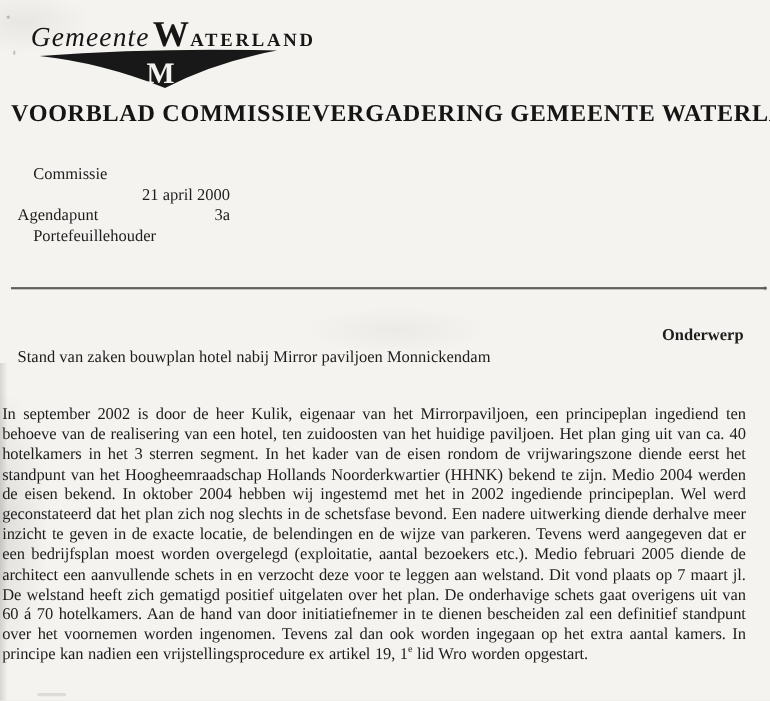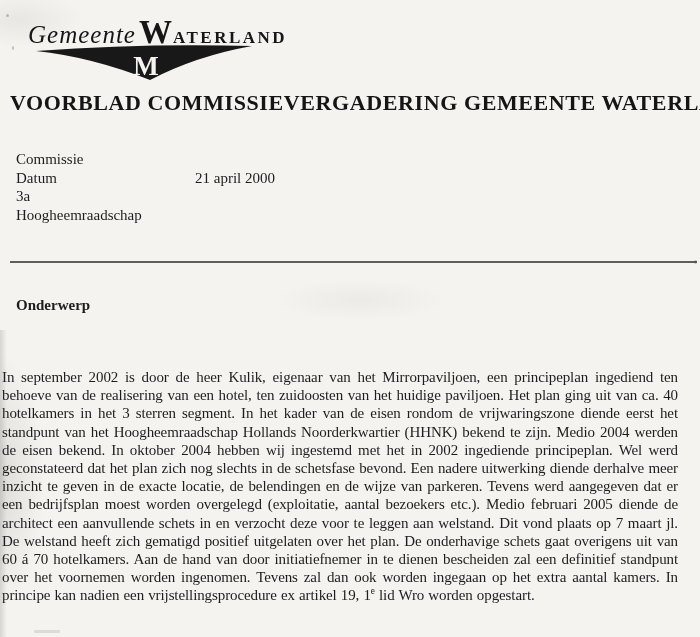--- a/index.html
+++ b/index.html
@@ -46,34 +46,34 @@
     position: absolute; left: 10px; top: 90px; width: 688px;
     margin: 0;
     font-size: 22px; font-weight: 700;
     letter-spacing: 0.6px;
     color: #151515;
     white-space: nowrap;
   }
 
   
   .details { position: absolute; left: 16px; top: 150px; font-size: 15px; line-height: 18.6px; }
-  .details .row { display: flex; }
+  .details .row { display: flex; justify-content: flex-end; }
   .details .lbl { width: 179px; flex: 0 0 179px; }
   .details .val { white-space: nowrap; }
 
   
   .rule {
     position: absolute; left: 10px; top: 261px;
     width: 687px; height: 2px;
     background: #5e5e5e;
   }
 
   
   .subject { position: absolute; left: 16px; top: 296px; width: 660px; font-size: 15px; }
-  .subject h2 { margin: 0; font-size: 15px; font-weight: 700; line-height: 19px; }
+  .subject h2 { margin: 0; font-size: 15px; font-weight: 700; line-height: 19px; text-align: right; }
   .subject p { margin: 1px 0 0 0; line-height: 19px; }
 
   
   .body-text {
     position: absolute; left: 2px; top: 368px; width: 676px;
     margin: 0;
     font-size: 15px;
     line-height: 18.2px;
     text-align: justify;
     letter-spacing: -0.1px;
@@ -107,35 +107,36 @@
     </svg>
   </header>
 
   <h1 class="title">VOORBLAD COMMISSIEVERGADERING GEMEENTE WATERLAND</h1>
 
   <section class="details">
     <div class="row">
       <span class="lbl">Commissie</span>
     </div>
     <div class="row">
-      <span class="lbl">Datum</span>
       <span class="val">21 april 2000</span>
     </div>
     <div class="row">
+      <span class="lbl">Agendapunt</span>
       <span class="val">3a</span>
     </div>
     <div class="row">
-      <span class="lbl">Hoogheemraadschap</span>
+      <span class="lbl">Portefeuillehouder</span>
     </div>
   </section>
 
   <div class="rule"></div>
 
   <section class="subject">
     <h2>Onderwerp</h2>
+    <p>Stand van zaken bouwplan hotel nabij Mirror paviljoen Monnickendam</p>
   </section>
 
   <p class="body-text"><span>In september 2002 is door de heer Kulik, eigenaar van het Mirrorpaviljoen, een principeplan ingediend ten behoeve van de realisering van een hotel, ten zuidoosten van het huidige paviljoen. Het plan ging uit van ca. 40 hotelkamers in het 3 sterren segment. In het kader van de eisen rondom de vrijwaringszone diende eerst het standpunt van het Hoogheemraadschap Hollands Noorderkwartier (HHNK) bekend te zijn. Medio 2004 werden de eisen bekend. In oktober 2004 hebben wij ingestemd met het in 2002 ingediende principeplan. Wel werd geconstateerd dat het plan zich nog slechts in de schetsfase bevond. Een nadere uitwerking diende derhalve meer inzicht te geven in de exacte locatie, de belendingen en de wijze van parkeren. Tevens werd aangegeven dat er een bedrijfsplan moest worden overgelegd (exploitatie, aantal bezoekers etc.). Medio februari 2005 diende de architect een aanvullende schets in en verzocht deze voor te leggen aan welstand. Dit vond plaats op 7 maart jl. De welstand heeft zich gematigd positief uitgelaten over het plan. De onderhavige schets gaat overigens uit van 60 á 70 hotelkamers. Aan de hand van door initiatiefnemer in te dienen bescheiden zal een definitief standpunt over het voornemen worden ingenomen. Tevens zal dan ook worden ingegaan op het extra aantal kamers. In principe kan nadien een vrijstellingsprocedure ex artikel 19, 1</span><sup>e</sup><span> lid Wro worden opgestart.</span></p>
 
   <div class="edge-shadow"></div>
   <div class="speck s1"></div>
   <div class="speck s2"></div>
   <div class="speck s3"></div>
   <div class="speck s4"></div>
 

